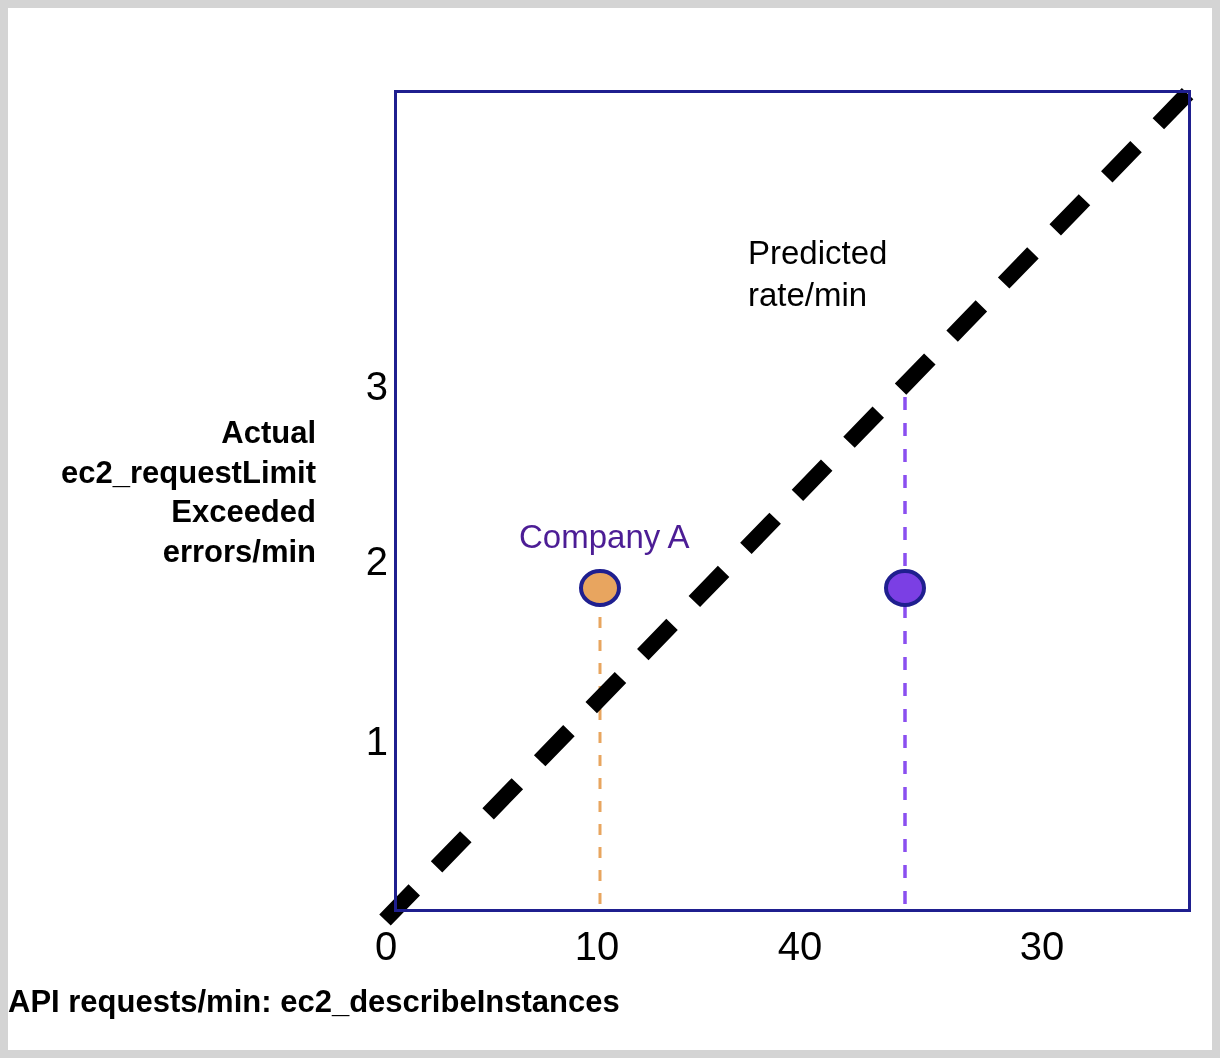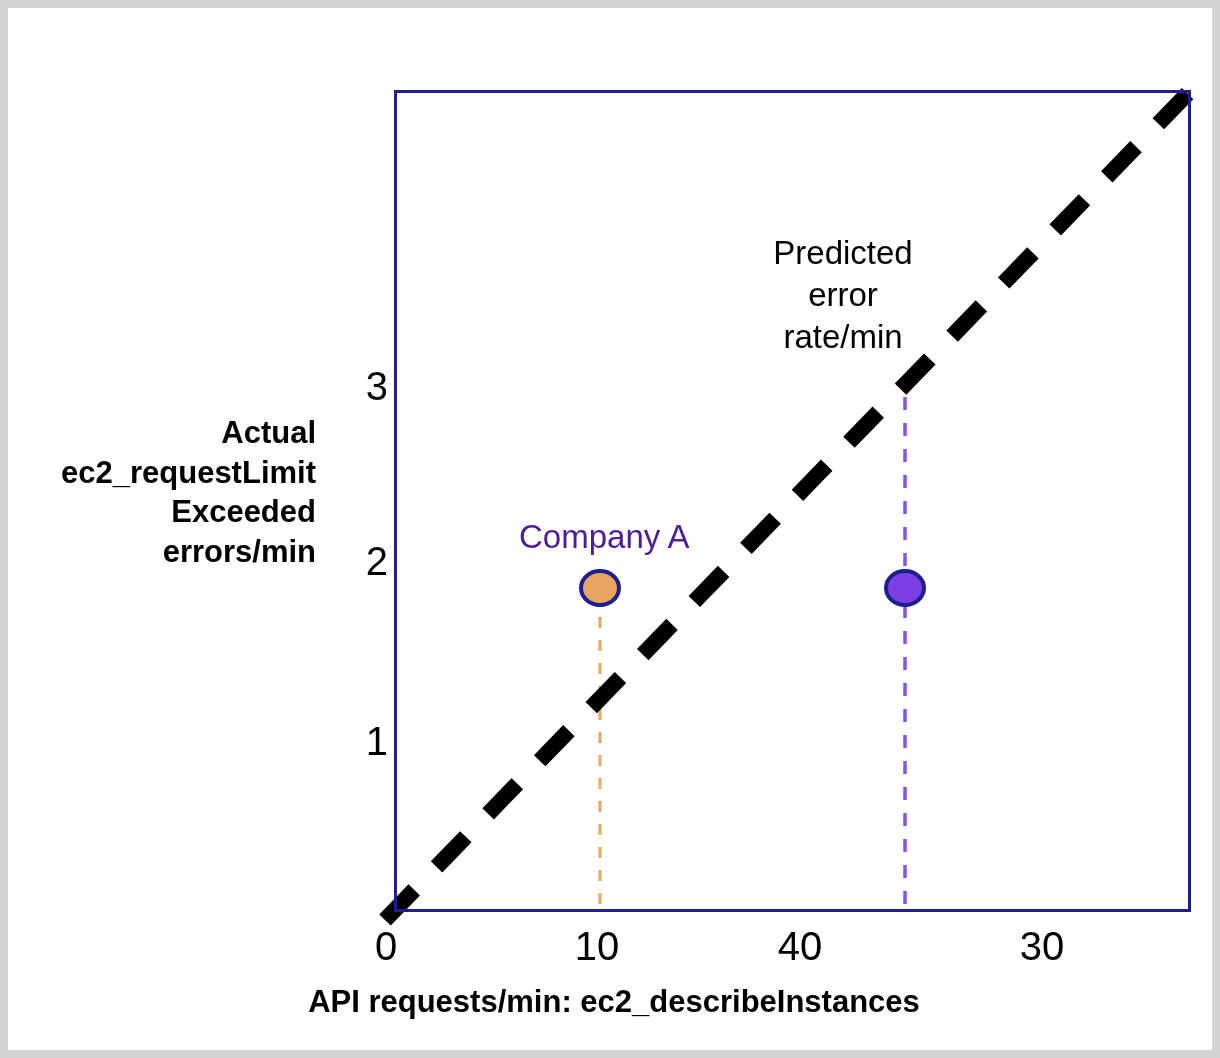--- a/index.html
+++ b/index.html
@@ -68,32 +68,31 @@
     font-size: 31px;
     font-weight: bold;
     line-height: 1.28;
     color: #000000;
   }
   #x-axis-title {
     position: absolute;
     left: 0;
     top: 976px;
     width: 1212px;
-    text-align: center;
     font-size: 31px;
     font-weight: bold;
     color: #000000;
   }
   
   #predicted-annotation {
     position: absolute;
     left: 740px;
     top: 224px;
     width: 190px;
-    text-align: center;
+    text-align: left;
     font-size: 33px;
     font-weight: 400;
     line-height: 1.27;
     color: #000000;
   }
   
   .series-label {
     position: absolute;
     font-size: 33px;
     font-weight: 400;
@@ -142,19 +141,18 @@
     <div>Actual</div>
     <div>ec2_requestLimit</div>
     <div>Exceeded</div>
     <div>errors/min</div>
   </div>
 
   <div id="x-axis-title">API requests/min: ec2_describeInstances</div>
 
   <div id="predicted-annotation">
     <div>Predicted</div>
-    <div>error</div>
     <div>rate/min</div>
   </div>
 
   <div class="series-label" id="label-company-a" style="color:#4c1d95;">Company A</div>
 
 </div>
 
 </body></html>

